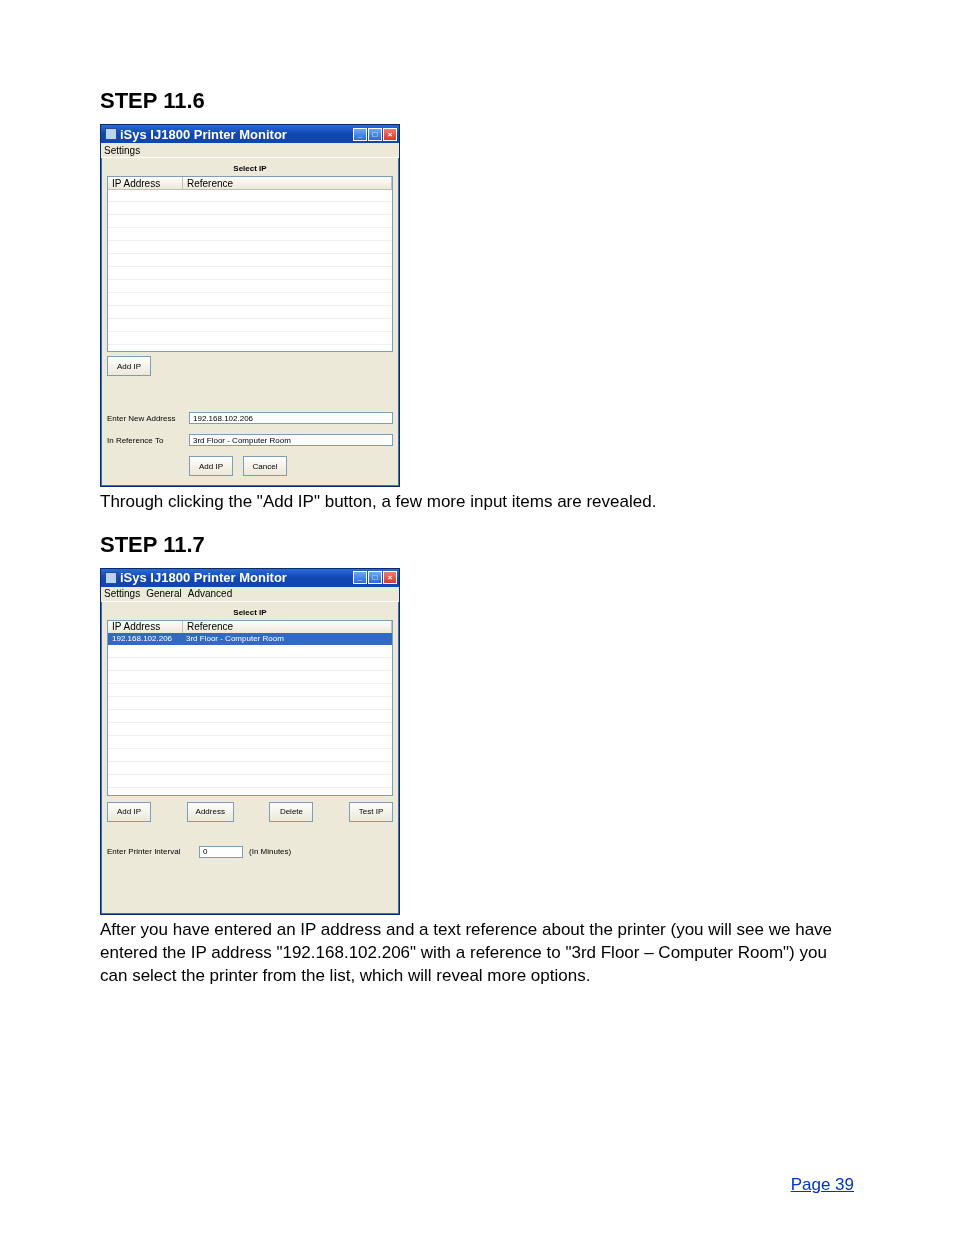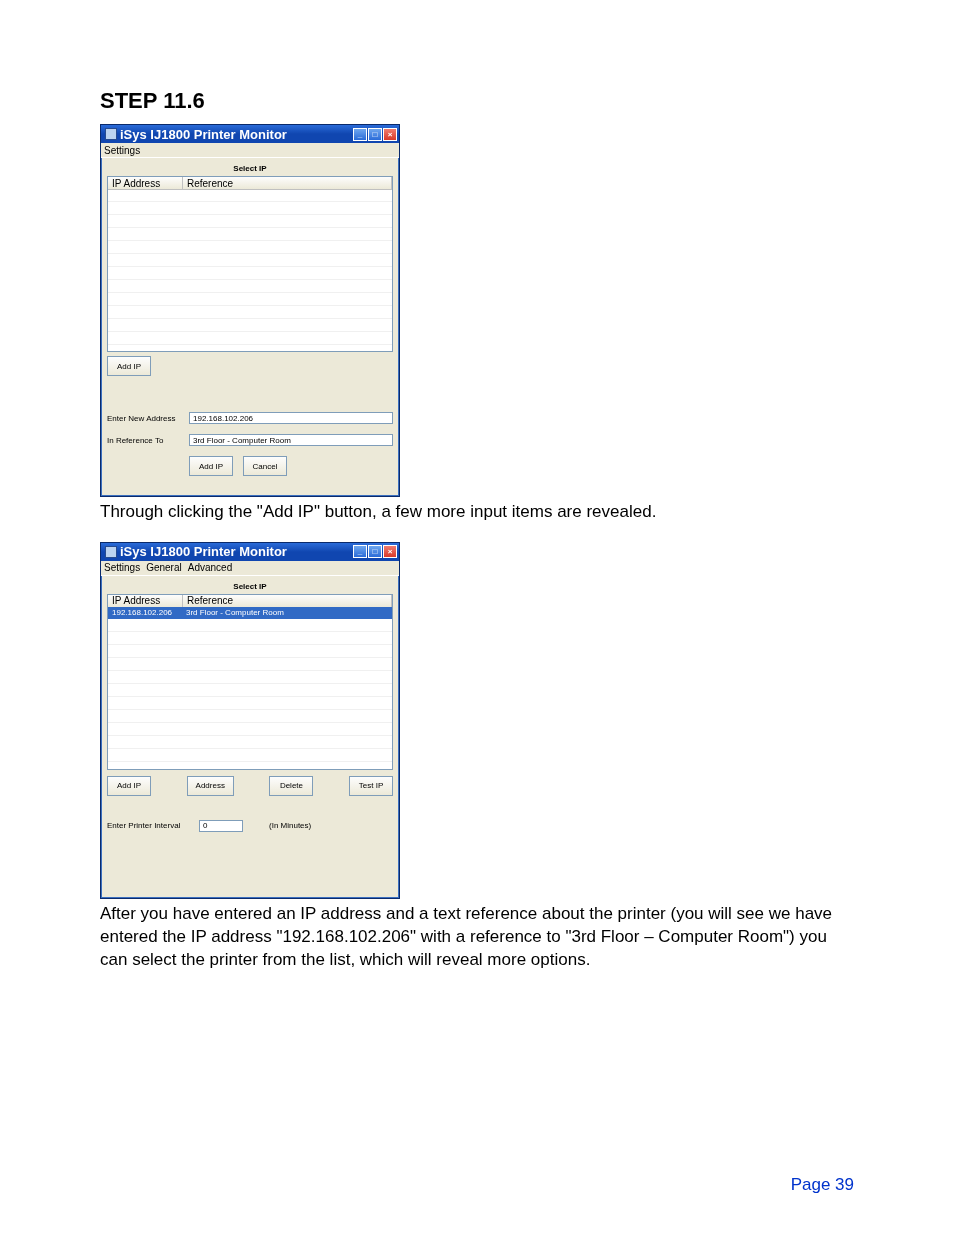--- a/index.html
+++ b/index.html
@@ -26,20 +26,21 @@
     font-size: 17px;
     line-height: 1.35;
     margin: 4px 0 18px 0;
   }
   .page-number {
     position: absolute;
     bottom: 40px;
     right: 100px;
     color: #0033cc;
     font-size: 17px;
+    text-decoration: underline;
   }
 
   
   .window {
     width: 298px;
     border: 1px solid #0a2a6b;
     background: #ece9d8;
     font-family: Tahoma, Arial, sans-serif;
     font-size: 8px;
     box-shadow: 0 0 0 1px #3b6fbf inset;
@@ -69,21 +70,21 @@
   }
   .titlebar-btn.close { background:linear-gradient(#f07b6e,#d83a2a); }
 
   .menubar {
     height:14px; background:#ece9d8; border-bottom:1px solid #fff;
     display:flex; align-items:center; padding-left:3px; gap:6px;
   }
   .menu-item { font-size:10px; }
 
   .client {
-    padding: 4px 6px 20px 6px;
+    padding: 4px 6px 10px 6px;
   }
   .section-label {
     font-weight:bold; text-align:center; font-size:8px; margin:2px 0 3px 0;
   }
   .listview {
     border:1px solid #7f9db9; background:#fff; height:174px; position:relative;
   }
   .lv-header {
     display:flex; height:12px; border-bottom:1px solid #c0c0c0;
     background:linear-gradient(#fdfdfd,#ece9d8);
@@ -118,21 +119,21 @@
 
   .form-row { display:flex; align-items:center; gap:6px; margin-top:10px; }
   .form-label { font-size:8px; width:76px; }
   .form-label.short { width:auto; }
   .text-input {
     font-size:8px; height:12px; border:1px solid #7f9db9; background:#fff;
     padding:0 3px; flex:1; display:flex; align-items:center;
     box-sizing:border-box;
   }
   .text-input.small { flex:none; width:44px; }
-  .unit { font-size:8px; margin-left:20px; }
+  .unit { font-size:8px; margin-left:0; }
 
   .gap-big { height:26px; }
 </style>
 </head>
 <body>
 
 <div class="page">
 
   <div class="step-heading">STEP 11.6</div>
 
@@ -192,20 +193,21 @@
       </div>
       <div class="form-row" style="padding-left:82px; gap:10px;">
         <span class="btn">Add IP</span>
         <span class="btn">Cancel</span>
       </div>
     </div>
   </div>
 
   <div class="body-text">Through clicking the "Add IP" button, a few more input items are revealed.</div>
 
+  <div class="step-heading">STEP 11.7</div>
 
   <div class="window">
     <div class="titlebar">
       <div class="titlebar-left">
         <span class="title-icon"></span>
         <span class="title-text">iSys IJ1800 Printer Monitor</span>
       </div>
       <div class="titlebar-btns">
         <span class="titlebar-btn">_</span>
         <span class="titlebar-btn">□</span>

